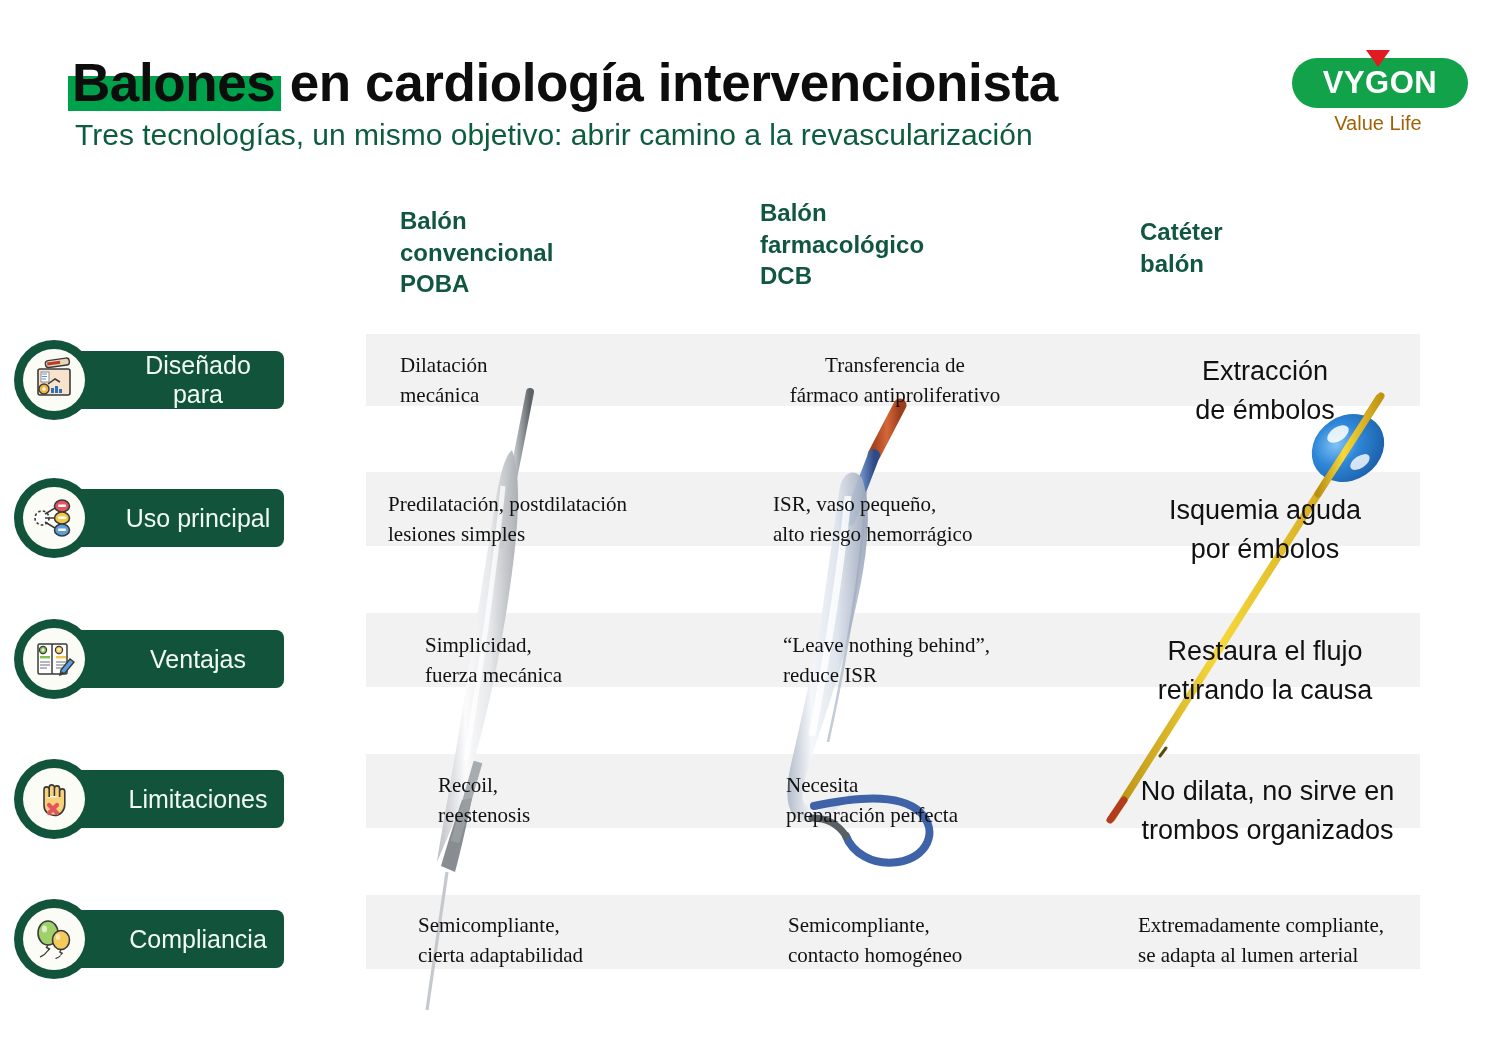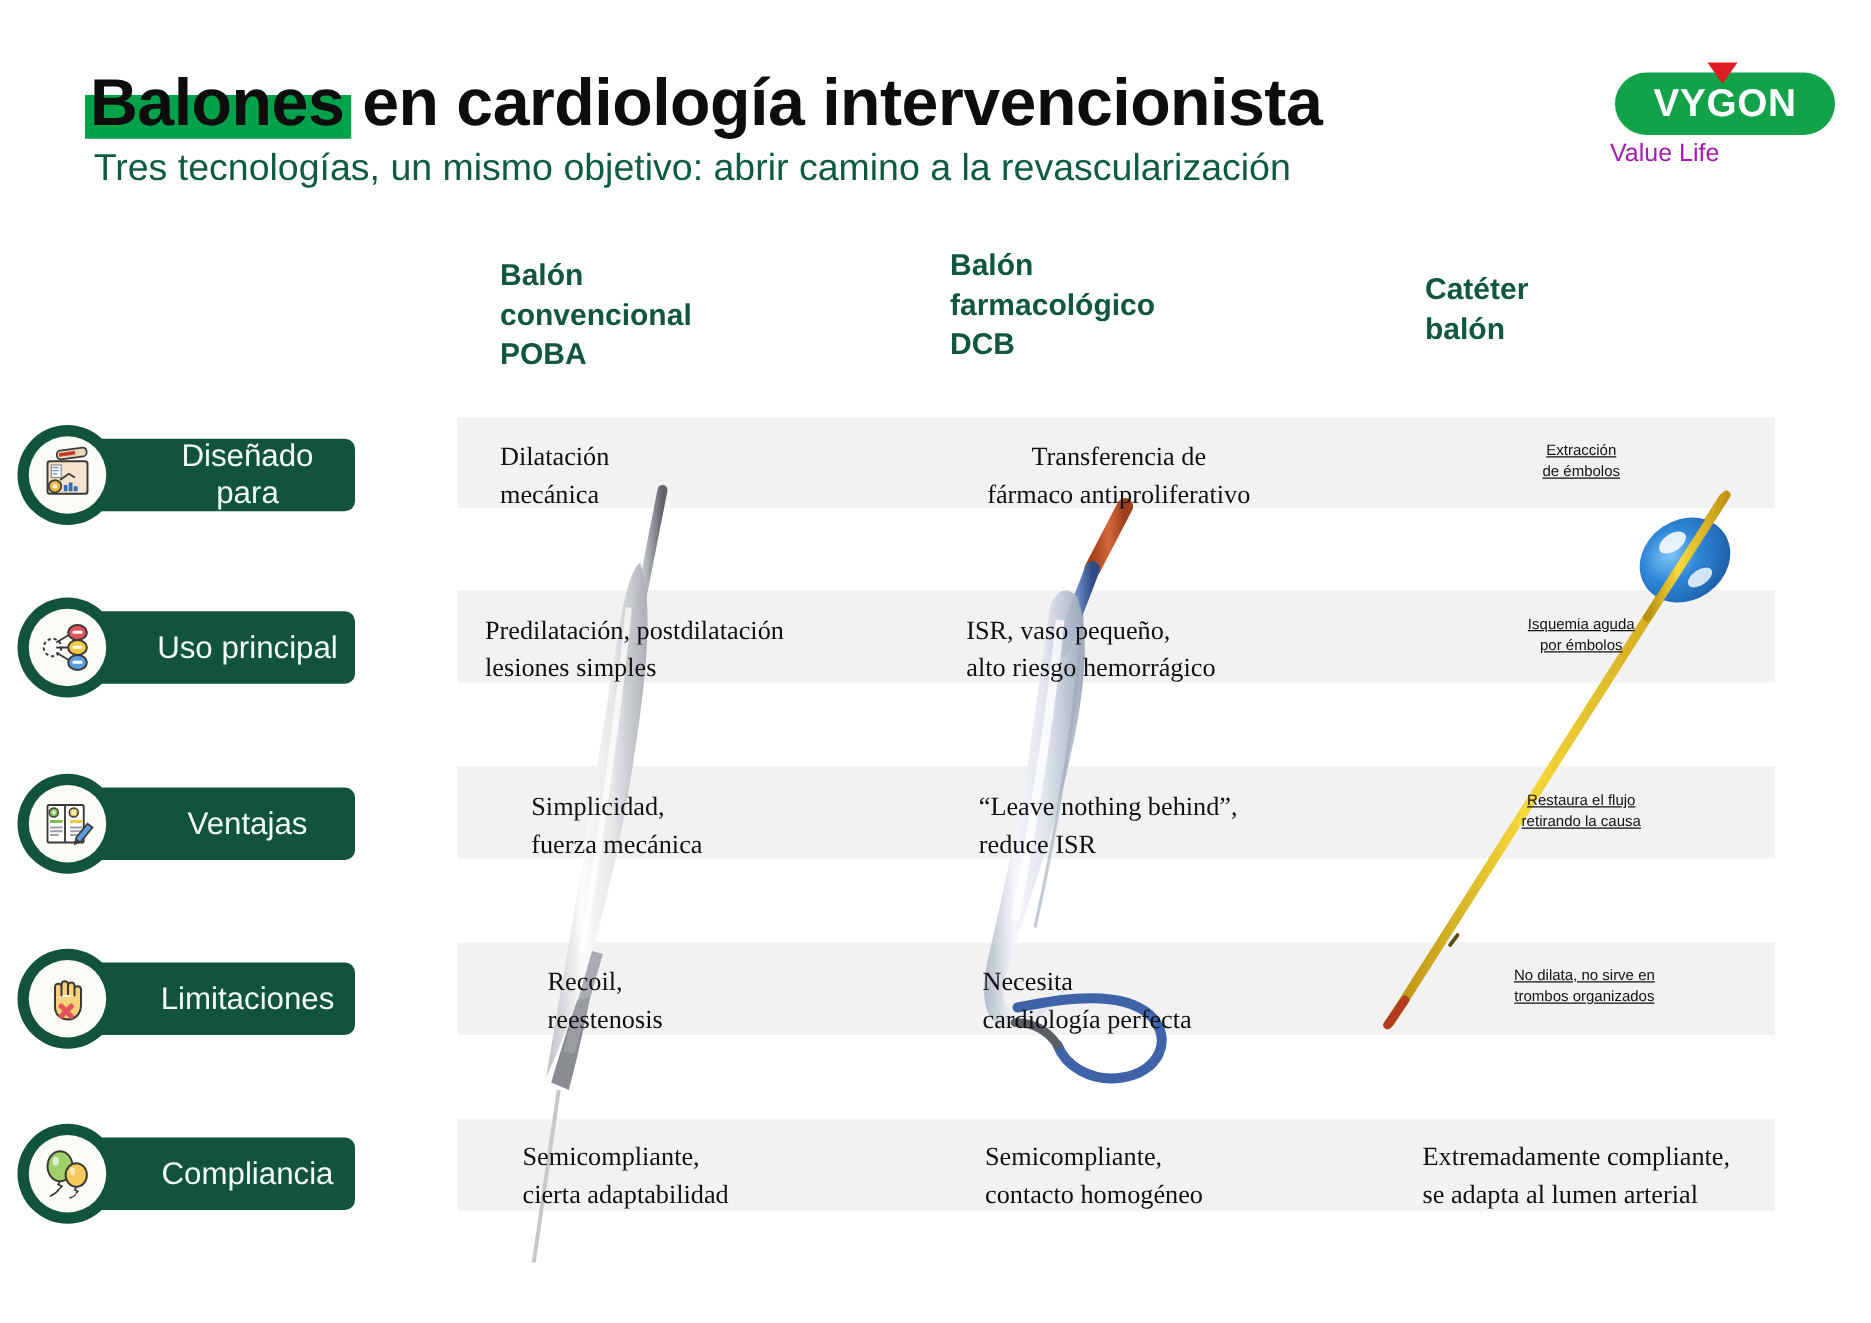--- a/index.html
+++ b/index.html
@@ -46,22 +46,22 @@
     display:flex;align-items:center;justify-content:center;
     color:#ffffff;font-weight:700;font-size:31px;letter-spacing:0.5px;
     font-family:"Liberation Sans",sans-serif;
   }
   .logo-tri{
     position:absolute;left:78px;top:6px;width:0;height:0;
     border-left:12px solid transparent;border-right:12px solid transparent;
     border-top:17px solid #E11B22;
   }
   .logo-tag{
-    position:absolute;left:0;top:68px;width:180px;text-align:left;
-    color:#a21caf;font-size:20px;font-family:"Liberation Sans",sans-serif;
+    position:absolute;left:0;top:68px;width:180px;text-align:center;
+    color:#a16207;font-size:20px;font-family:"Liberation Sans",sans-serif;
   }
 
   
   .colhead{
     position:absolute;text-align:left;color:#115740;
     font-weight:700;font-size:24px;line-height:1.32;
     font-family:"Liberation Sans",sans-serif;
   }
   #colhead-0{left:400px;top:205px;width:240px;}
   #colhead-1{left:760px;top:197px;width:270px;}
@@ -90,21 +90,21 @@
     width:62px;height:62px;border-radius:50%;background:#FCFCF7;
     display:flex;align-items:center;justify-content:center;
     overflow:hidden;
   }
 
   
   .cell{
     position:absolute;font-size:21px;color:#111111;line-height:1.45;
     font-family:"Liberation Serif",serif;
   }
-  .cell.sans{font-family:"Liberation Sans",sans-serif;font-size:12px;text-decoration:underline;}
+  .cell.sans{font-family:"Liberation Sans",sans-serif;font-size:27px;}
 
   
   .devices{position:absolute;inset:0;pointer-events:none;}
 </style>
 </head>
 <body>
 
 <div class="page">
 
   <div class="band" style="top:334px;height:72px;"></div>
@@ -347,21 +347,21 @@
       </div>
     </div>
     <div class="pill-label">Limitaciones</div>
   </div>
   <div class="cell" style="left:438px;top:770px;width:250px;text-align:left;">
     <div>Recoil,</div>
     <div>reestenosis</div>
   </div>
   <div class="cell" style="left:786px;top:770px;width:300px;text-align:left;">
     <div>Necesita</div>
-    <div>cardiología perfecta</div>
+    <div>preparación perfecta</div>
   </div>
   <div class="cell sans" style="left:1125px;top:772px;width:285px;text-align:center;">
     <div>No dilata, no sirve en</div>
     <div>trombos organizados</div>
   </div>
 
   <div class="pill" style="top:910px;">
     <div class="pill-badge">
       <div class="inner">
         <svg width="46" height="46" viewBox="0 0 46 46">

